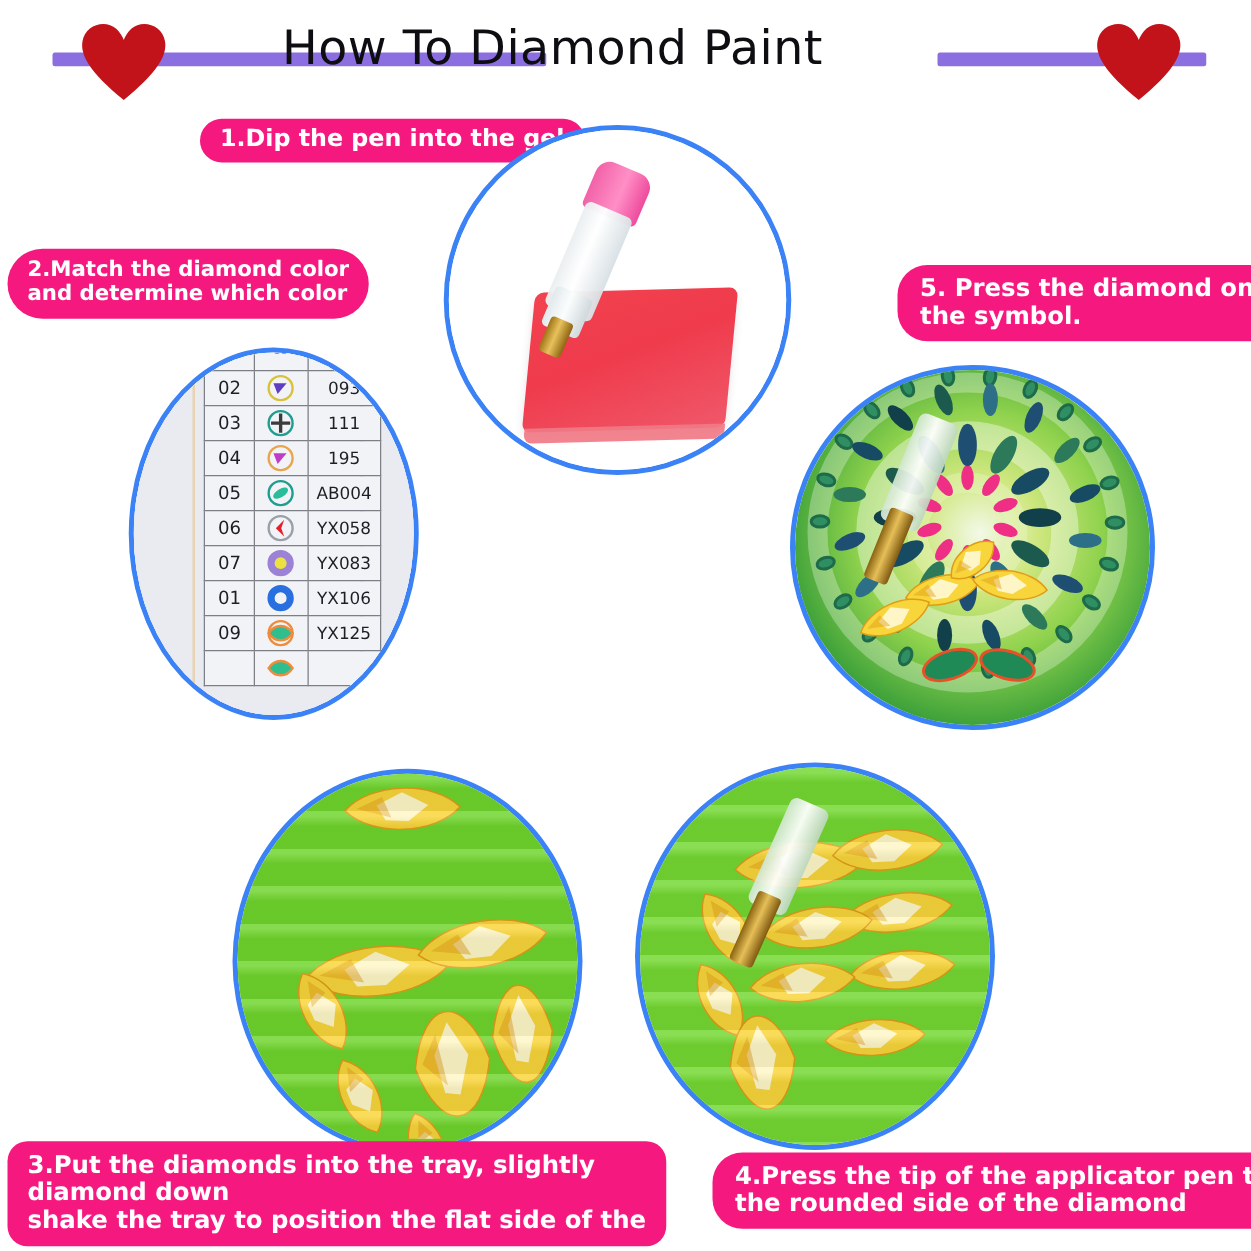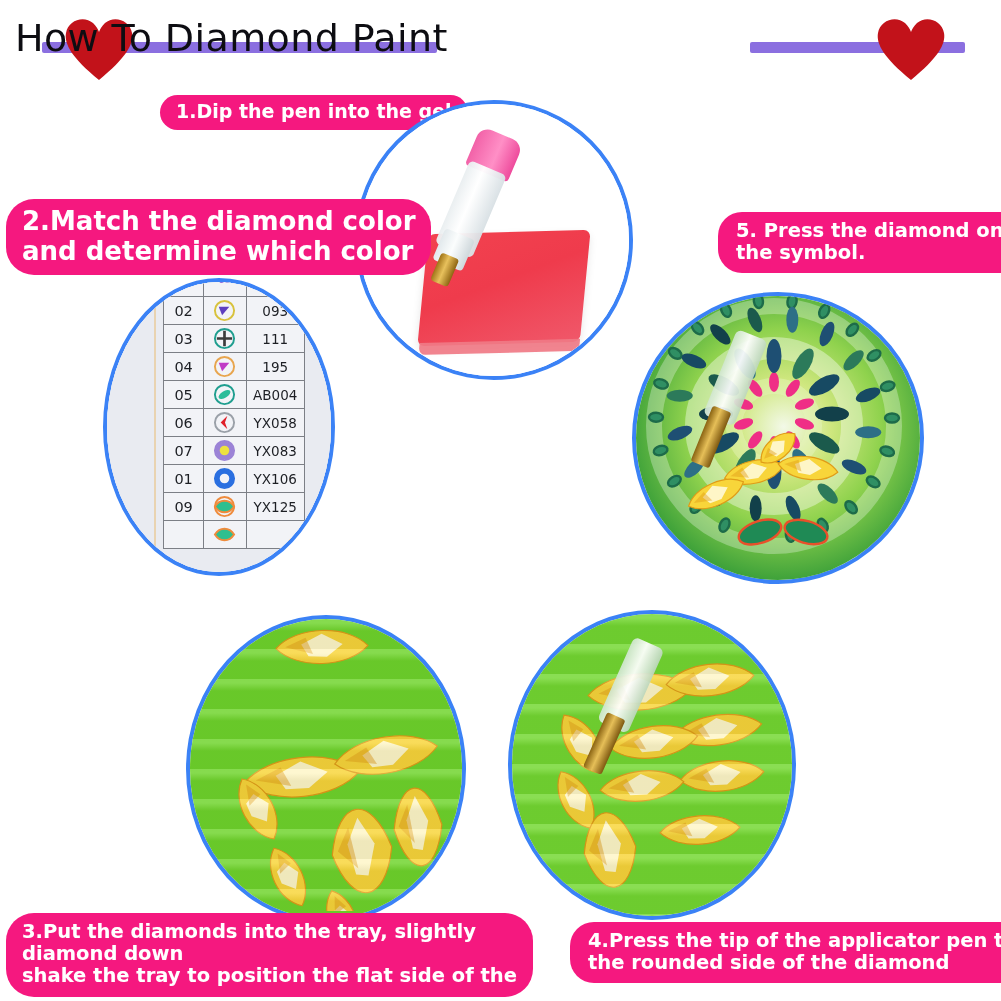--- a/index.html
+++ b/index.html
@@ -13,42 +13,42 @@
   
   .header{position:absolute;left:0;top:0;width:1001px;height:86px;}
   .rule{position:absolute;top:42px;height:11px;background:#8b6fe0;border-radius:2px;}
   .rule.left{left:42px;width:395px;}
   .rule.right{left:750px;width:215px;}
   .heart{position:absolute;width:74px;height:68px;top:14px;}
   .heart svg{display:block;width:100%;height:100%;}
   .heart.h-left{left:62px;}
   .heart.h-right{left:874px;}
   .title{
-    position:absolute;left:15px;top:16px;width:884px;text-align:left;
+    position:absolute;left:0;top:16px;width:884px;text-align:center;
     font-family:"DejaVu Sans","Liberation Sans",sans-serif;
     font-size:38px;font-weight:400;color:#0d0d12;letter-spacing:.4px;
     white-space:nowrap;
   }
 
   
   .label{
     position:absolute;background:#f5187f;color:#ffffff;
     border-radius:22px;
     font-family:"DejaVu Sans","Liberation Sans",sans-serif;
     font-weight:700;line-height:1.14;
     padding:6px 16px 7px 16px;
     box-sizing:border-box;
     text-shadow:0 0 1px rgba(255,255,255,.18);
   }
   .label .ln{display:block;white-space:nowrap;}
 
   #lbl1{left:160px;top:95px;font-size:19px;border-radius:20px;}
-  #lbl2{left:6px;top:199px;font-size:26px;border-radius:28px;padding:8px 16px 9px 16px;}
+  #lbl2{left:6px;top:199px;font-size:17px;border-radius:28px;padding:8px 16px 9px 16px;}
   #lbl5{left:718px;top:212px;font-size:19.5px;border-radius:24px;padding:8px 18px 9px 18px;}
-  #lbl3{left:6px;top:913px;font-size:19.5px;border-radius:28px;padding:8px 16px 9px 16px;}
+  #lbl3{left:6px;top:913px;font-size:19.5px;border-radius:16px;padding:8px 16px 9px 16px;}
   #lbl4{left:570px;top:922px;font-size:19.5px;border-radius:24px;padding:8px 18px 9px 18px;}
 
   
   .bubble{position:absolute;border:4px solid #3b82f6;overflow:hidden;background:#fff;}
   .bubble.circle{border-radius:50%;}
   .bubble .inner{position:absolute;inset:0;overflow:hidden;}
 
   
   #bub1{left:355px;top:100px;width:270px;height:272px;border-radius:50%;}
   #bub1 .inner{background:#ffffff;}

